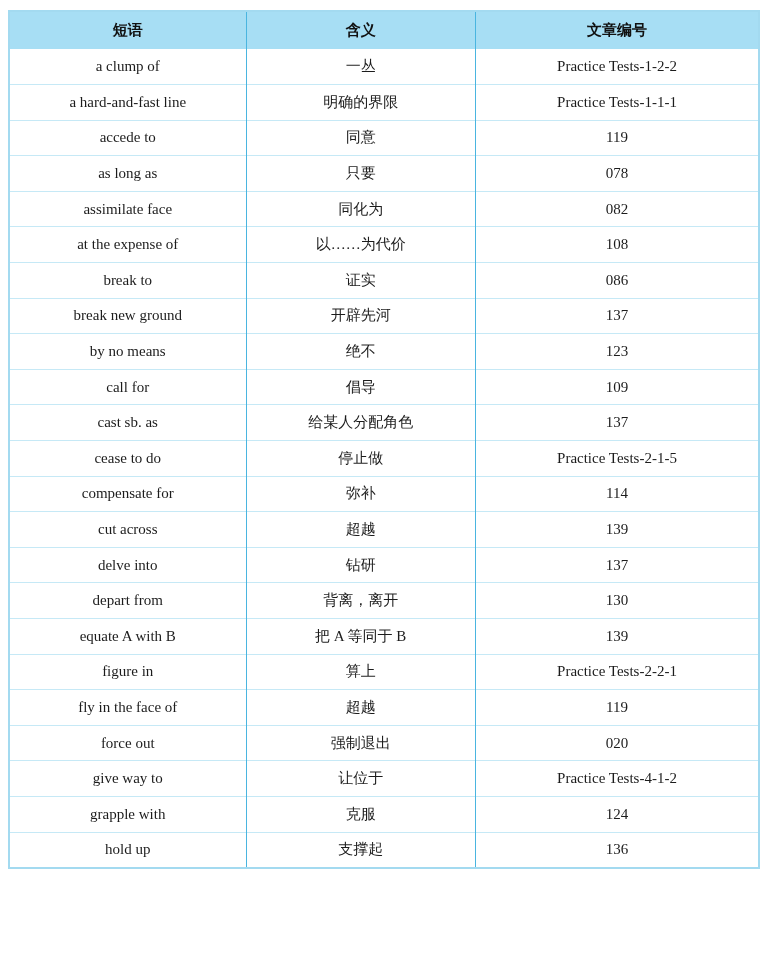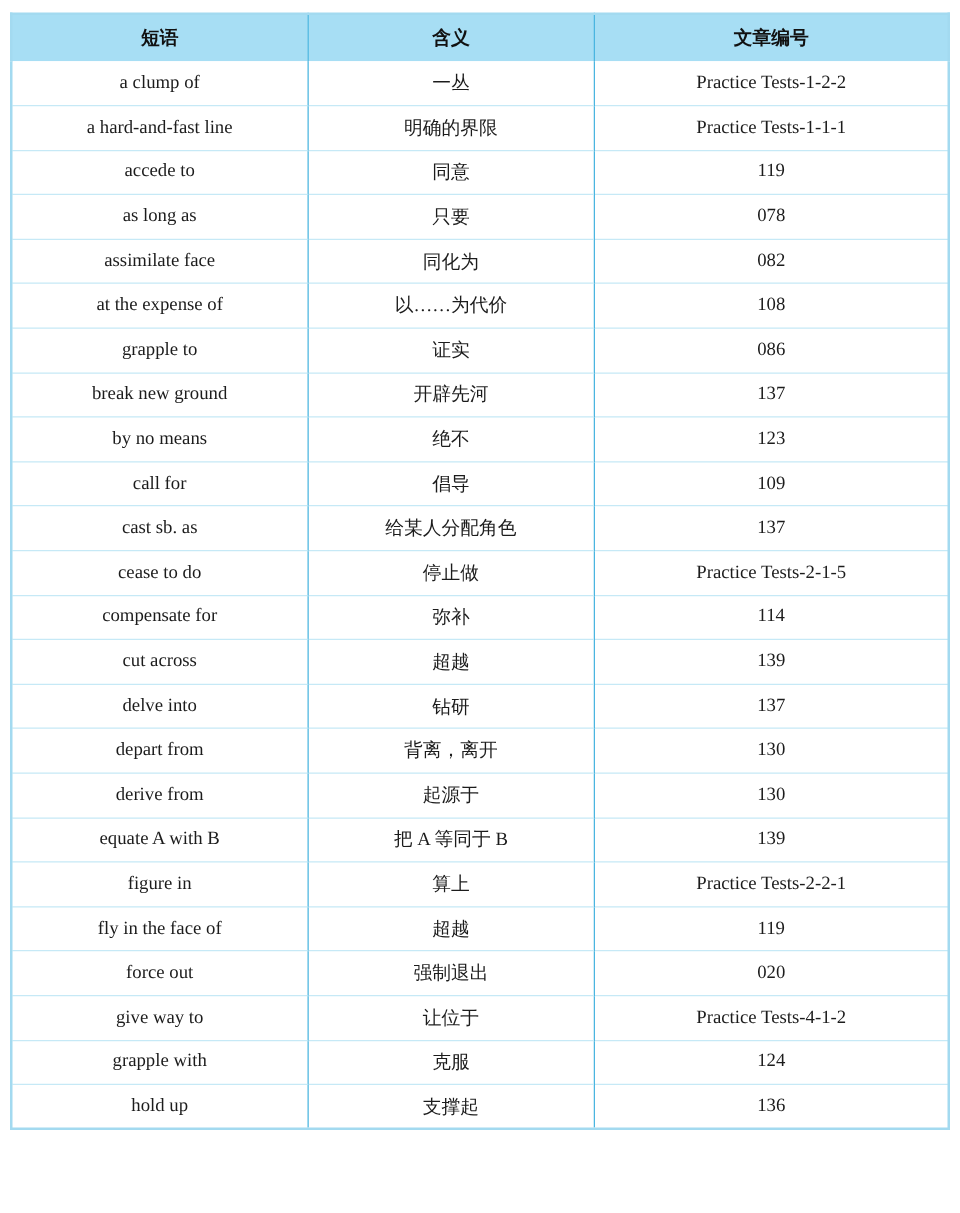--- a/index.html
+++ b/index.html
@@ -106,21 +106,21 @@
     <td>082</td>
   </tr>
 
   <tr>
     <td>at the expense of</td>
     <td>以……为代价</td>
     <td>108</td>
   </tr>
 
   <tr>
-    <td>grapple to</td>
+    <td>break to</td>
     <td>证实</td>
     <td>086</td>
   </tr>
 
   <tr>
     <td>break new ground</td>
     <td>开辟先河</td>
     <td>137</td>
   </tr>
 
@@ -166,25 +166,20 @@
     <td>钻研</td>
     <td>137</td>
   </tr>
 
   <tr>
     <td>depart from</td>
     <td>背离，离开</td>
     <td>130</td>
   </tr>
 
-  <tr>
-    <td>derive from</td>
-    <td>起源于</td>
-    <td>130</td>
-  </tr>
 
   <tr>
     <td>equate A with B</td>
     <td>把 A 等同于 B</td>
     <td>139</td>
   </tr>
 
   <tr>
     <td>figure in</td>
     <td>算上</td>

